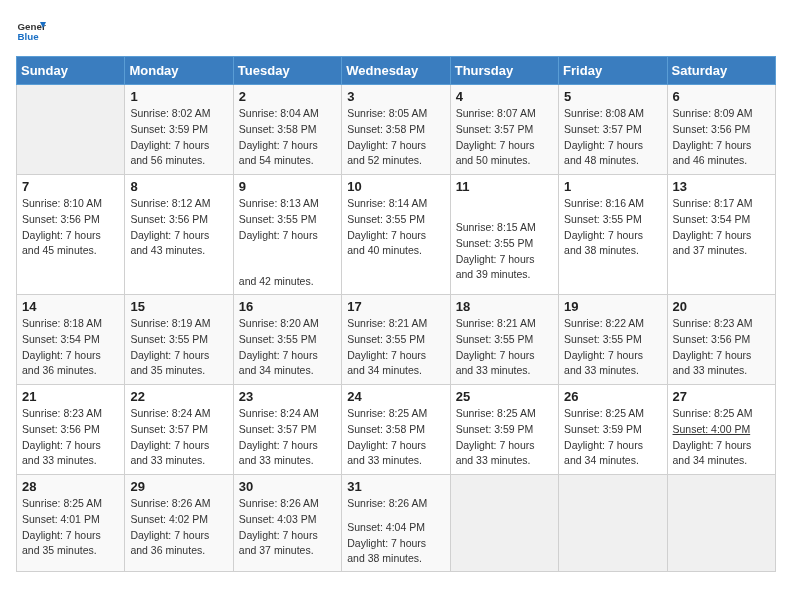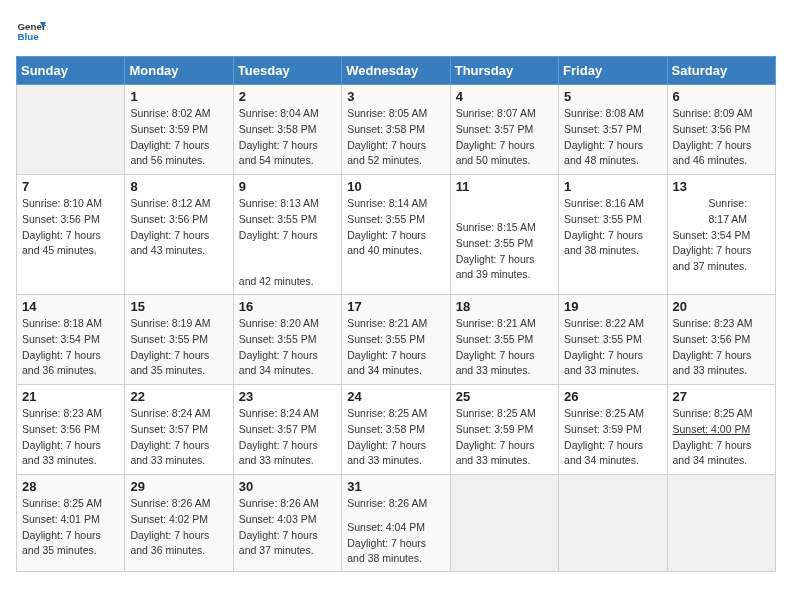--- a/index.html
+++ b/index.html
@@ -215,21 +215,21 @@
           <div class="day-info">
             <span style="display: block;">Sunrise: 8:16 AM</span>
             <span style="display: block;">Sunset: 3:55 PM</span>
             <span style="display: block;">Daylight: 7 hours</span>
             <span style="display: block;">and 38 minutes.</span>
           </div>
         </td>
         <td>
           <span class="day-number">13</span>
           <div class="day-info">
-            <span style="display: block; margin-left: 36px;">Sunrise: 8:17 AM</span>
+            <span style="display: block;">Sunrise: 8:17 AM</span>
             <span style="display: block;">Sunset: 3:54 PM</span>
             <span style="display: block;">Daylight: 7 hours</span>
             <span style="display: block;">and 37 minutes.</span>
           </div>
         </td>
       </tr>
       <tr>
         <td>
           <span class="day-number">14</span>
           <div class="day-info">

